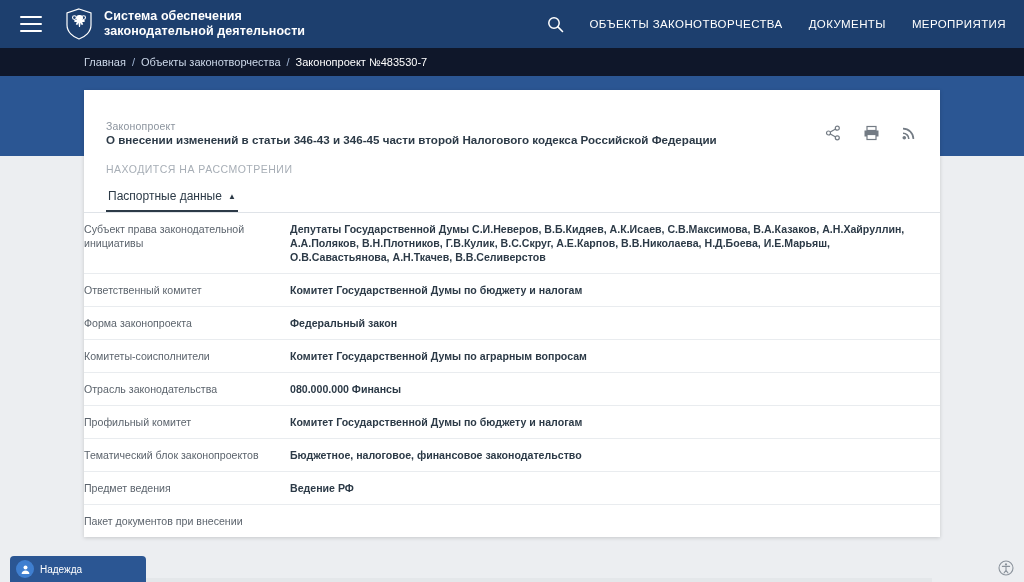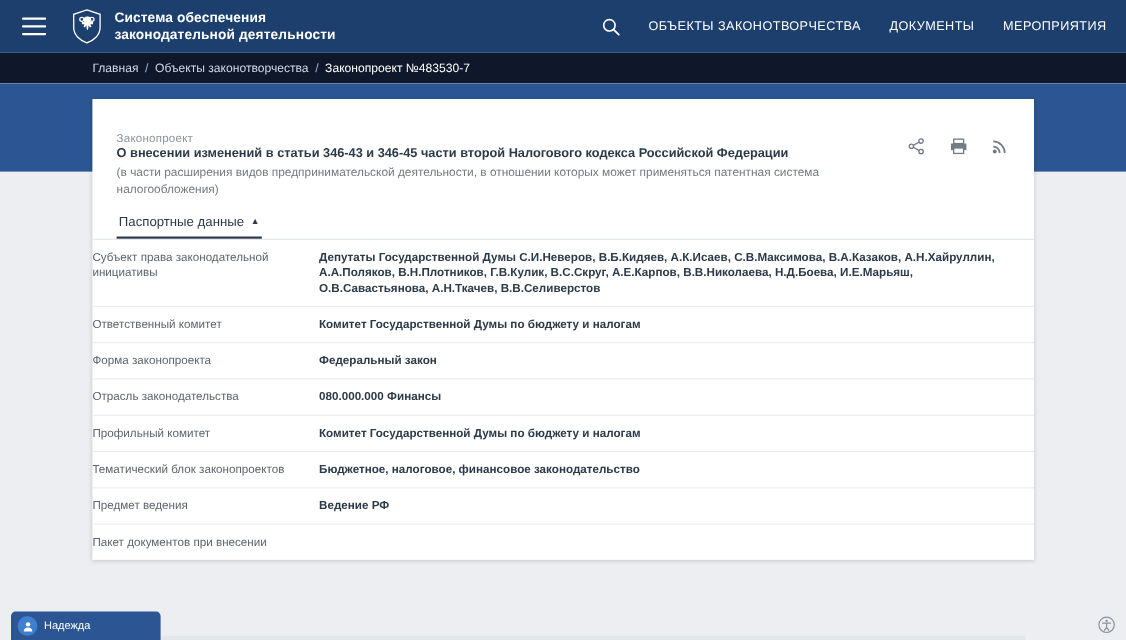--- a/index.html
+++ b/index.html
@@ -300,21 +300,21 @@
         <div class="act-ico">
           <svg width="16" height="16" viewBox="0 0 16 16">
             <circle cx="3.3" cy="12.7" r="1.8" fill="#737b84"></circle>
             <path d="M2 8.2 a5.8 5.8 0 0 1 5.8 5.8" fill="none" stroke="#737b84" stroke-width="1.6"></path>
             <path d="M2 3.6 a10.4 10.4 0 0 1 10.4 10.4" fill="none" stroke="#737b84" stroke-width="1.6"></path>
           </svg>
         </div>
       </div>
 
       <div class="bill-title">О внесении изменений в статьи 346-43 и 346-45 части второй Налогового кодекса Российской Федерации</div>
-      <div class="bill-sub">(в части расширения видов предпринимательской деятельности, в отношении которых может применяться патентная система налогообложения)</div>
+      <div class="status">НАХОДИТСЯ НА РАССМОТРЕНИИ</div>
     </div>
 
     <div class="tabs">
       <div class="tab">
         <span>Паспортные данные</span>
         <span class="caret">▲</span>
       </div>
     </div>
 
     <table class="passport">
@@ -323,20 +323,24 @@
         <td class="k">Субъект права законодательной инициативы</td>
         <td class="v">Депутаты Государственной Думы С.И.Неверов, В.Б.Кидяев, А.К.Исаев, С.В.Максимова, В.А.Казаков, А.Н.Хайруллин, А.А.Поляков, В.Н.Плотников, Г.В.Кулик, В.С.Скруг, А.Е.Карпов, В.В.Николаева, Н.Д.Боева, И.Е.Марьяш, О.В.Савастьянова, А.Н.Ткачев, В.В.Селиверстов</td>
       </tr>
       <tr>
         <td class="k">Ответственный комитет</td>
         <td class="v">Комитет Государственной Думы по бюджету и налогам</td>
       </tr>
       <tr>
         <td class="k">Форма законопроекта</td>
         <td class="v">Федеральный закон</td>
+      </tr>
+      <tr>
+        <td class="k">Комитеты-соисполнители</td>
+        <td class="v">Комитет Государственной Думы по аграрным вопросам</td>
       </tr>
       <tr>
         <td class="k">Отрасль законодательства</td>
         <td class="v">080.000.000 Финансы</td>
       </tr>
       <tr>
         <td class="k">Профильный комитет</td>
         <td class="v">Комитет Государственной Думы по бюджету и налогам</td>
       </tr>
       <tr>

